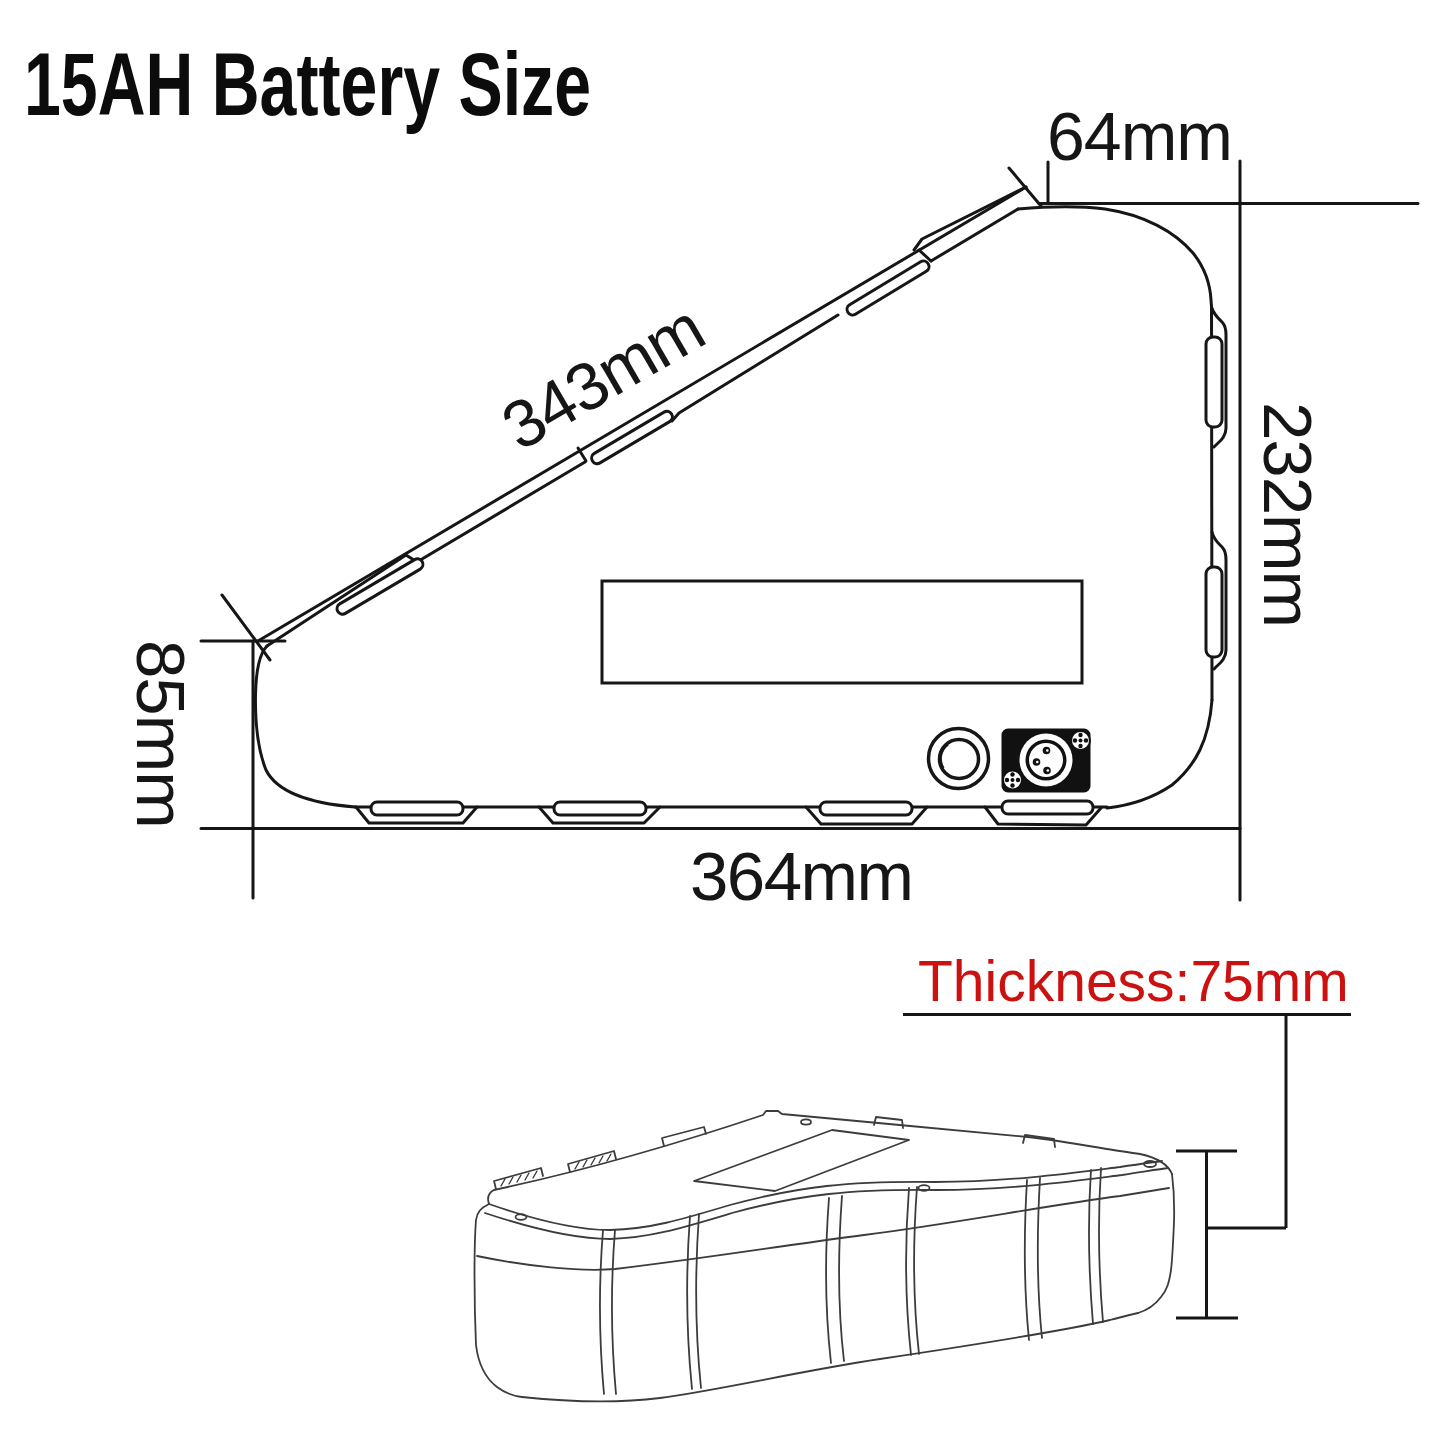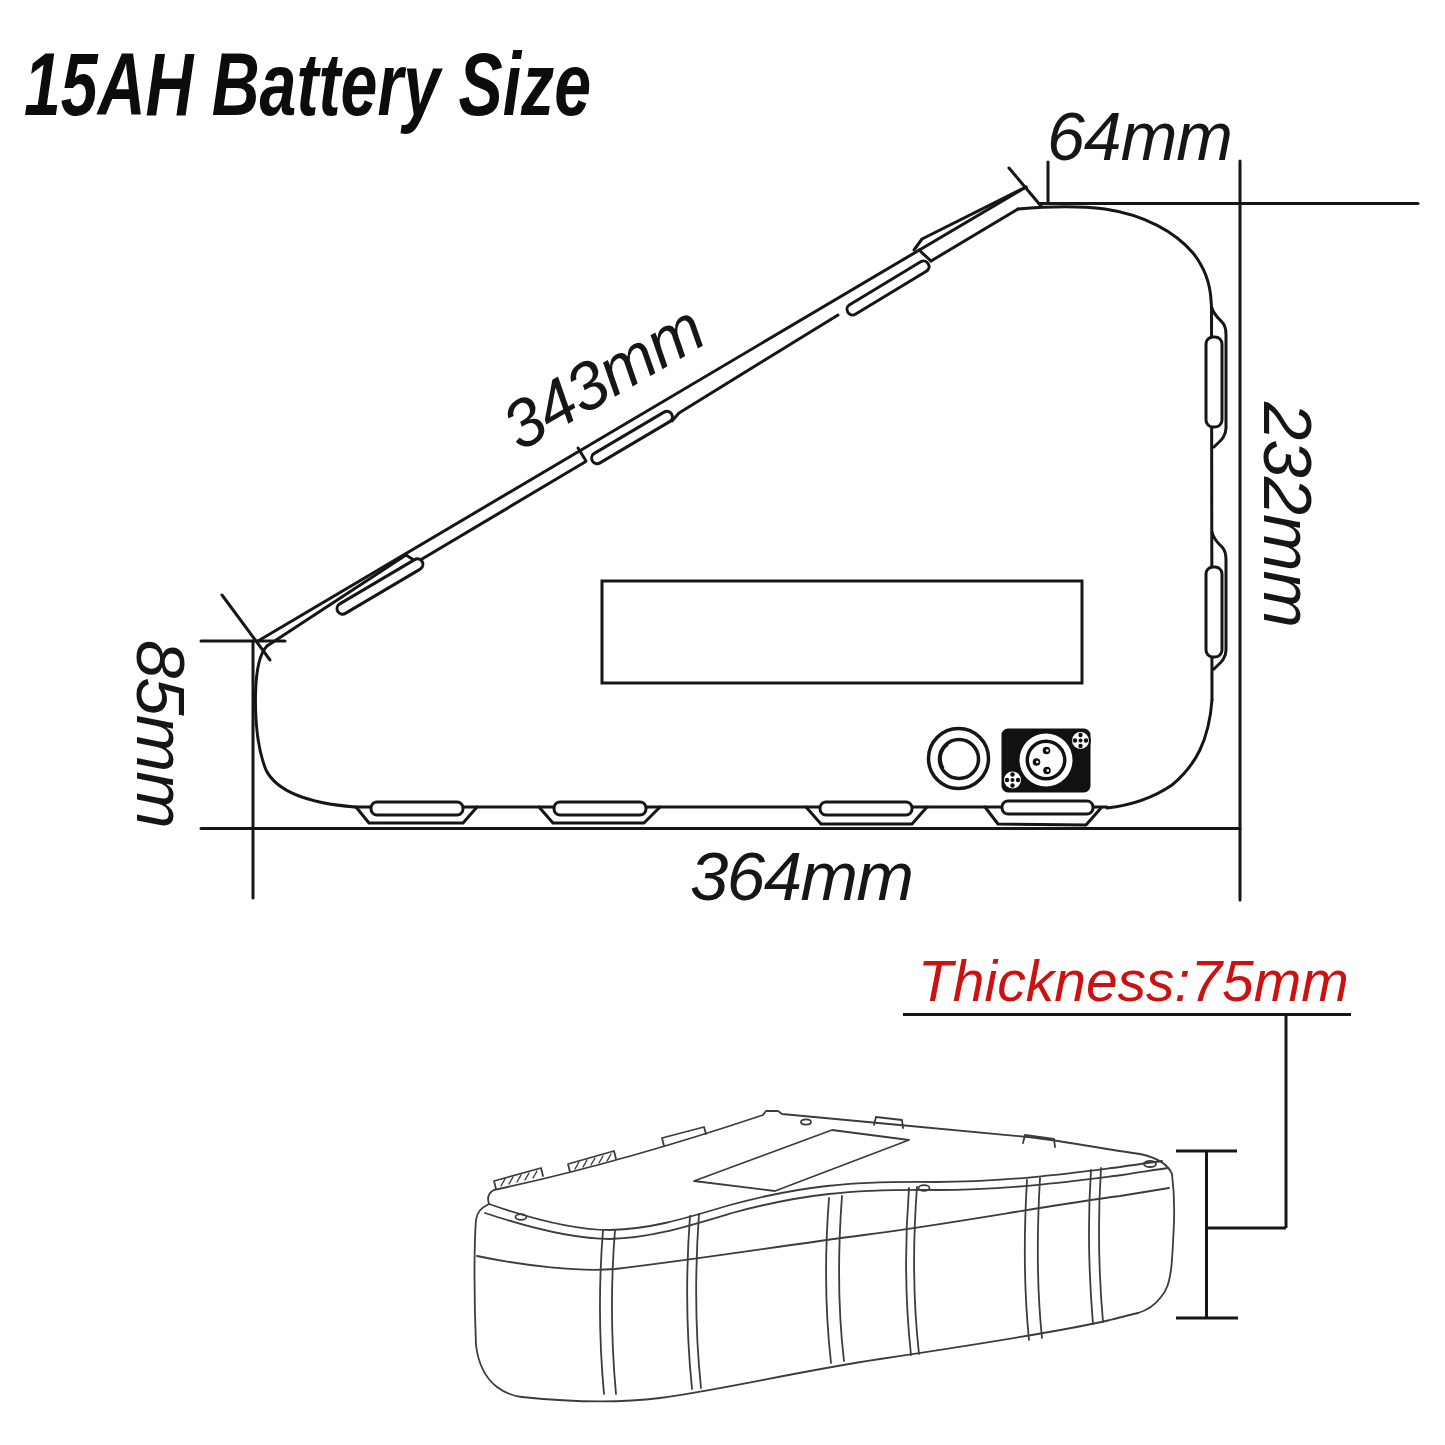--- a/index.html
+++ b/index.html
@@ -1,16 +1,16 @@
 <!DOCTYPE html>
 <html><head>
 <meta charset="utf-8">
 <style>
   html,body{margin:0;padding:0;background:#ffffff;}
-  #page{position:relative;width:1445px;height:1445px;background:#ffffff;overflow:hidden;font-style:italic;}
+  #page{position:relative;width:1445px;height:1445px;background:#ffffff;overflow:hidden;}
   svg{position:absolute;top:0;left:0;}
   text{font-family:"Liberation Sans", sans-serif;}
 </style>
 </head>
 <body>
 <div id="page">
 <svg width="1445" height="1445" viewBox="0 0 1445 1445">
 
   <text x="24" y="115" font-size="89" font-weight="bold" fill="#0c0c0c" textLength="567" lengthAdjust="spacingAndGlyphs">15AH Battery Size</text>
 

